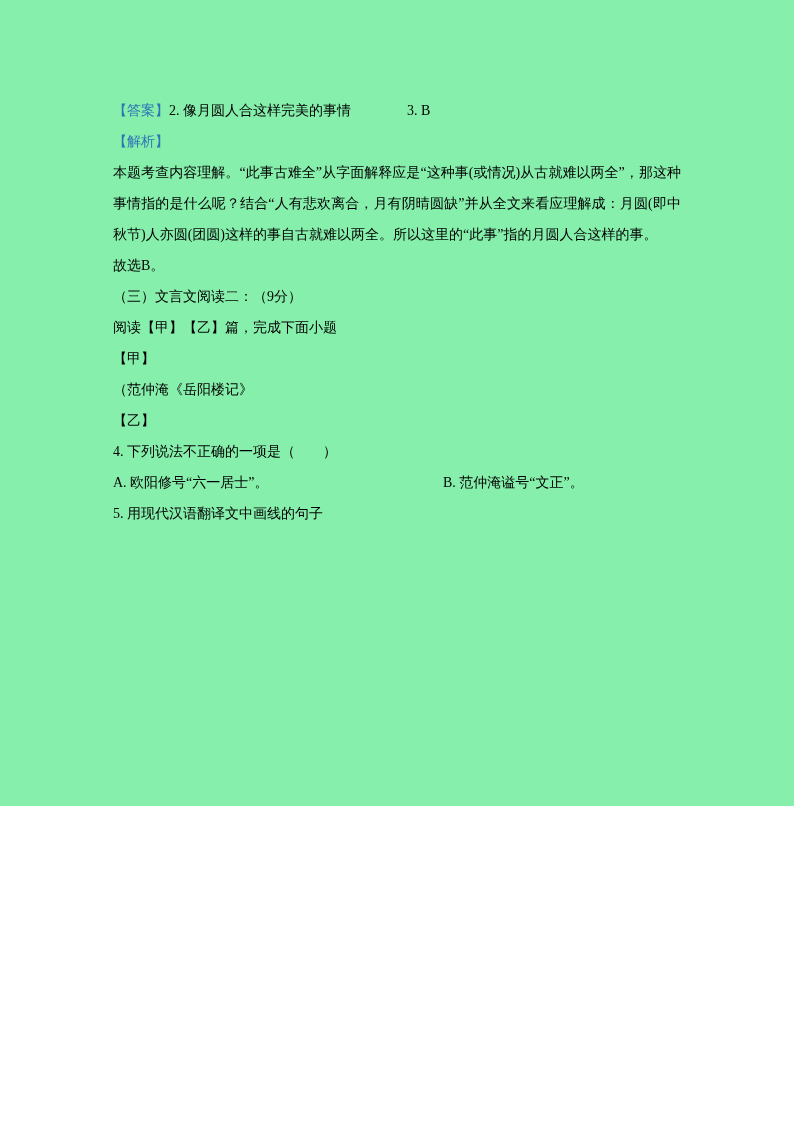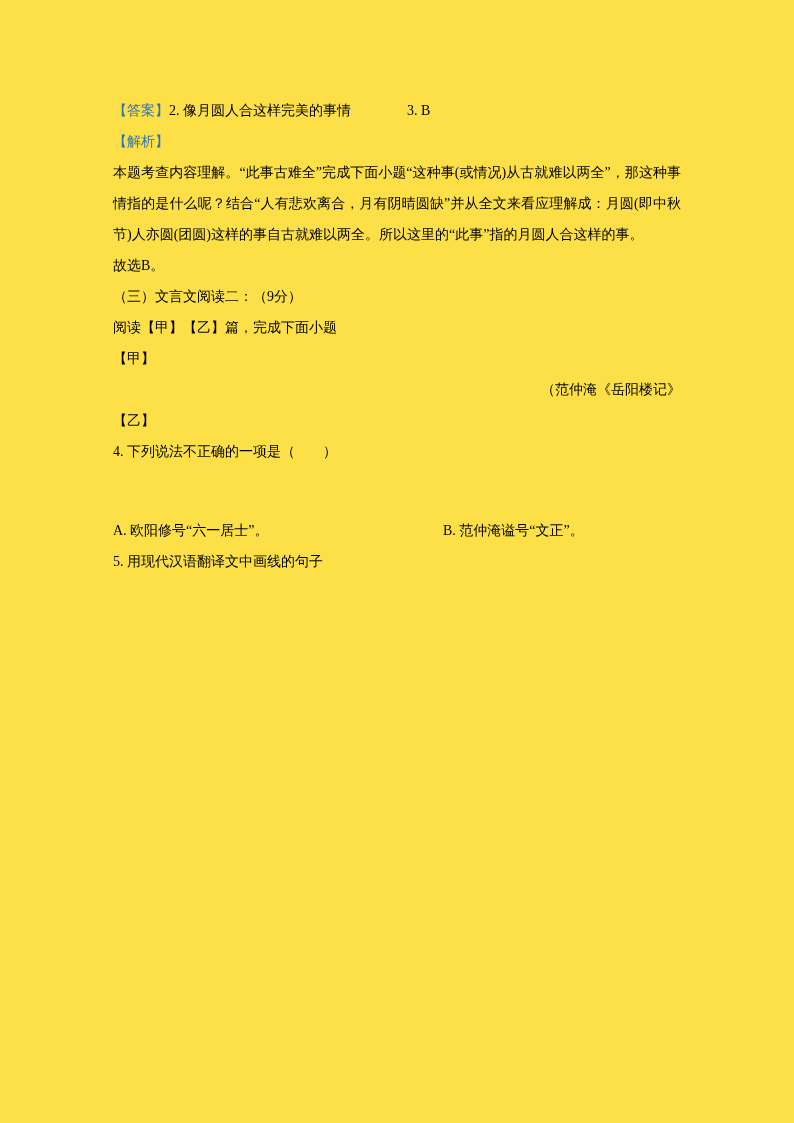--- a/index.html
+++ b/index.html
@@ -3,73 +3,72 @@
 <meta charset="utf-8">
 <style>
   html, body {
     margin: 0;
     padding: 0;
     background: #ffffff;
   }
   .page {
     position: relative;
     width: 794px;
-    height: 1123px;
+    height: 806px;
     margin: 0 auto;
-    background: #fde047;
+    background: #86efac;
     box-sizing: border-box;
     padding: 95px 113px 0 113px;
     font-family: "Liberation Serif", "DejaVu Serif", serif;
     font-size: 14px;
     line-height: 31px;
     color: #000000;
     overflow: hidden;
   }
   .page p {
     margin: 0;
     padding: 0;
   }
   .para {
     text-align: justify;
   }
   .indent {
     text-indent: 2em;
   }
   .right {
-    text-align: right;
+    text-align: left;
     padding-right: 13px;
   }
   .blue {
     color: #2E74B5;
   }
   .ul {
     text-decoration: underline;
     text-underline-offset: 4px;
   }
   .gap-before {
     margin-left: 56px;
   }
   .optcol {
     display: inline-block;
     width: 330px;
     text-indent: 0;
-    margin-top: 48px;
   }
 </style>
 </head>
 <body>
 
 <div class="page">
 
   <p><span class="blue">【答案】</span><span>2. 像月圆人合这样完美的事情</span><span class="gap-before">3. B</span></p>
 
   <p><span class="blue">【解析】</span></p>
 
 
-  <p class="para">本题考查内容理解。“此事古难全”完成下面小题“这种事(或情况)从古就难以两全”，那这种事情指的是什么呢？结合“人有悲欢离合，月有阴晴圆缺”并从全文来看应理解成：月圆(即中秋节)人亦圆(团圆)这样的事自古就难以两全。所以这里的“此事”指的月圆人合这样的事。</p>
+  <p class="para">本题考查内容理解。“此事古难全”从字面解释应是“这种事(或情况)从古就难以两全”，那这种事情指的是什么呢？结合“人有悲欢离合，月有阴晴圆缺”并从全文来看应理解成：月圆(即中秋节)人亦圆(团圆)这样的事自古就难以两全。所以这里的“此事”指的月圆人合这样的事。</p>
 
 
 
   <p>故选B。</p>
 
   <p>（三）文言文阅读二：（9分）</p>
 
   <p>阅读【甲】【乙】篇，完成下面小题</p>
 
   <p>【甲】</p>

